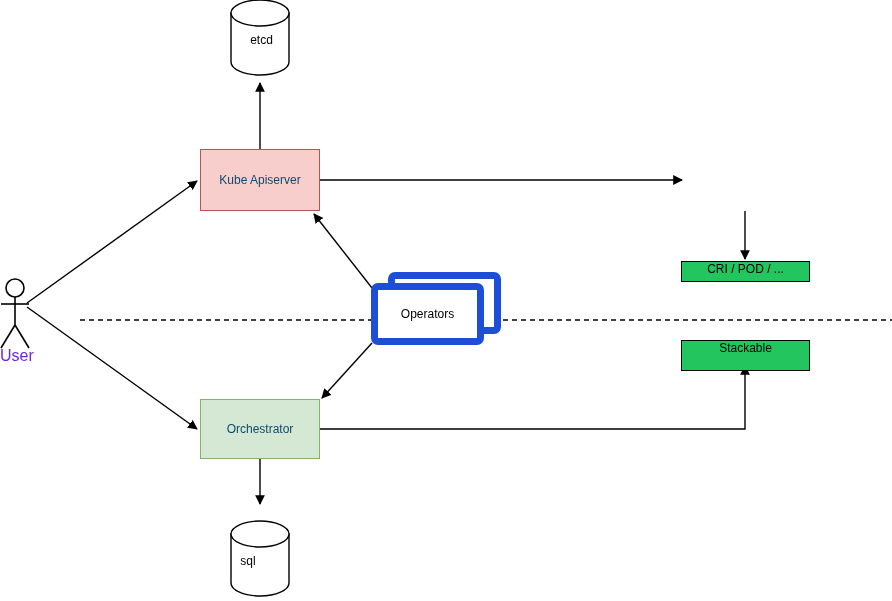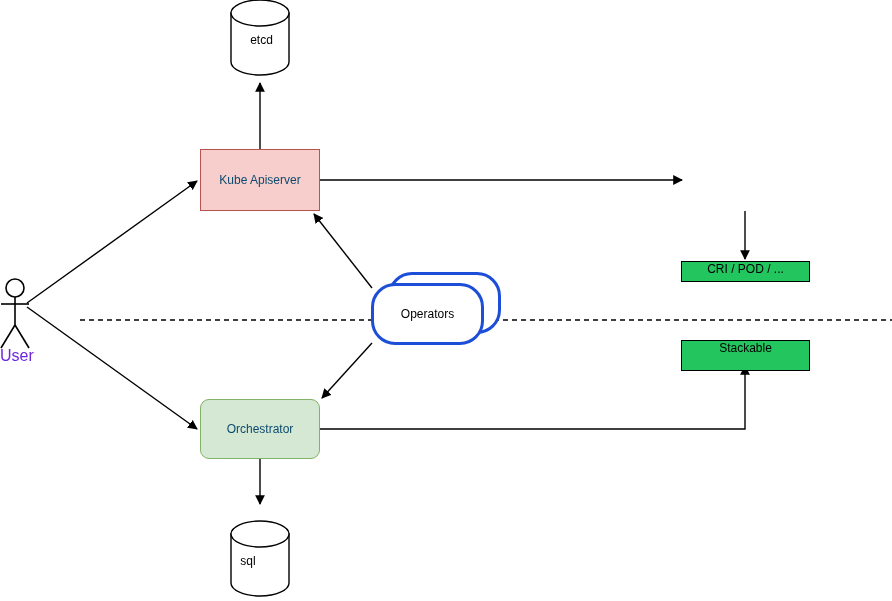--- a/index.html
+++ b/index.html
@@ -58,22 +58,22 @@
     justify-content: center;
     font-size: 12px;
     color: #000000;
     background: #22c55e;
     border: 1px solid #000000;
   }
   .card {
     position: absolute;
     box-sizing: border-box;
     background: #ffffff;
-    border: 3px solid #1d4ed8;
-    border-radius: 24px;
+    border: 7px solid #1d4ed8;
+    border-radius: 7px;
   }
   .card-front {
     display: flex;
     align-items: center;
     justify-content: center;
     font-size: 12px;
     color: #000000;
   }
   .actor-label {
     position: absolute;
@@ -133,21 +133,21 @@
 
       <path d="M 320 429 L 745 429 L 745 366" marker-end="url(#arrow)"></path>
     </g>
   </svg>
 
   <div class="box box-pink" style="left:200px; top:149px; width:120px; height:62px;">
     <span>Kube Apiserver</span>
   </div>
 
 
-  <div class="box box-green" style="left:200px; top:399px; width:120px; height:60px;border-radius:9px;">
+  <div class="box box-green" style="left:200px; top:399px; width:120px; height:60px;">
     <span>Orchestrator</span>
   </div>
 
   <div class="card" style="left:388px; top:272px; width:113px; height:62px;"></div>
   <div class="card card-front" style="left:371px; top:283px; width:113px; height:62px;">
     <span>Operators</span>
   </div>
 
   <div class="stack-row" style="left:681px; top:261px; width:129px; height:21px;">
     <span>CRI / POD / ...</span>

